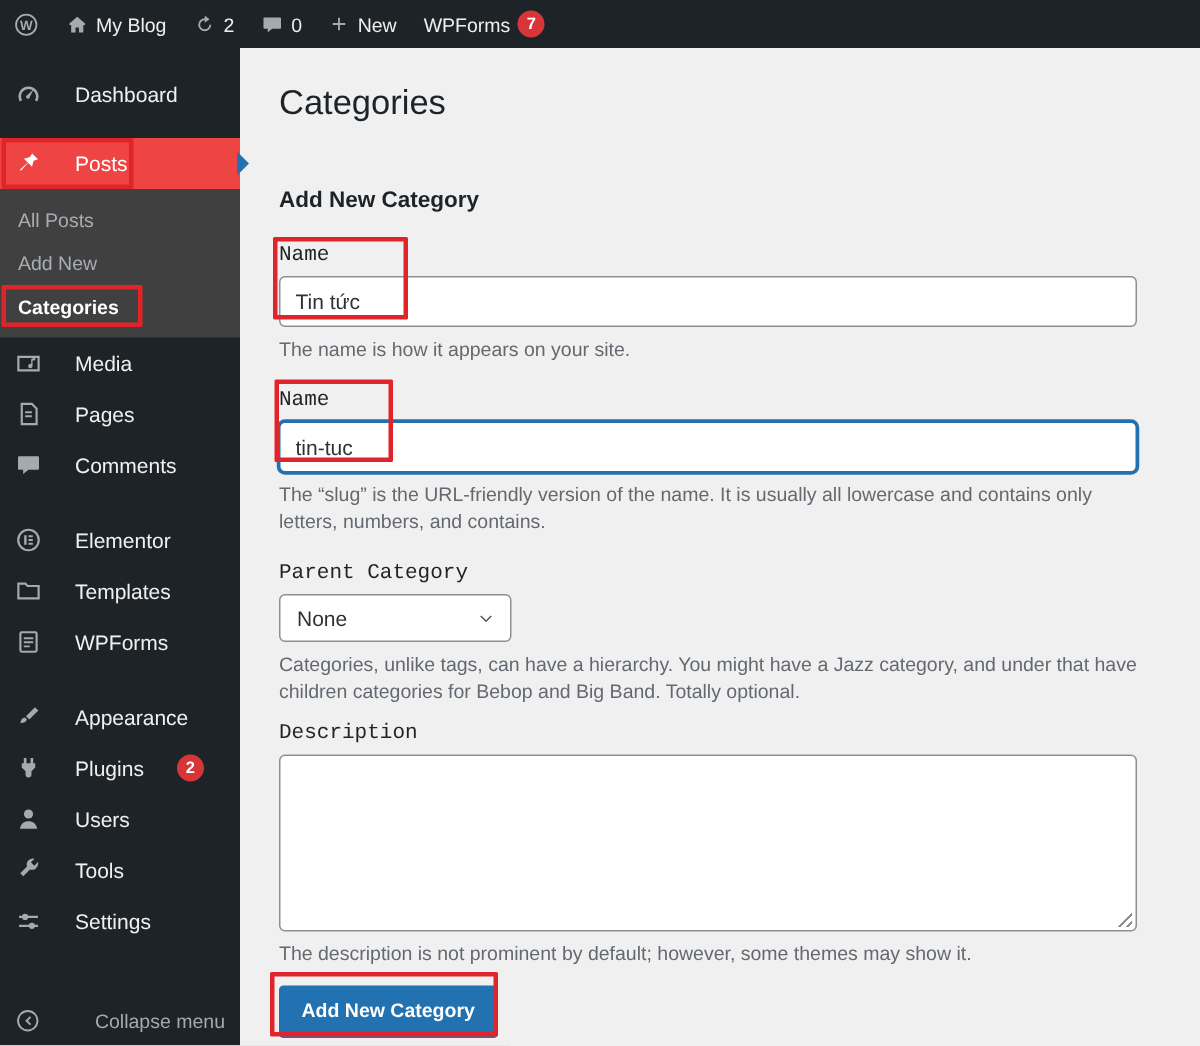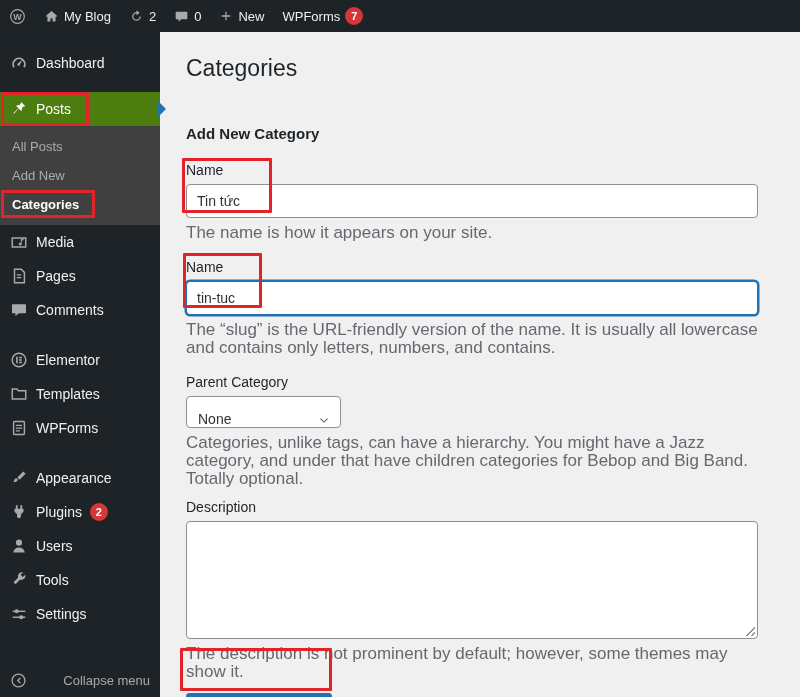--- a/index.html
+++ b/index.html
@@ -35,25 +35,25 @@
   }
 
   
   .sidebar {
     position:absolute; top:32px; left:0; bottom:0; width:160px;
     background:#1d2327; color:#f0f0f1; font-size:14px; z-index:20;
   }
   .menu { padding-top:14px; }
   .menu-item {
     position:relative; height:34px;
-    display:flex; align-items:center; gap:8px;
+    display:flex; align-items:center; gap:22px;
     padding:0 8px 0 10px; cursor:pointer;
   }
   .menu-item svg { flex:0 0 18px; color:#a7aaad; }
-  .menu-item.active { background:#4d7c0f; color:#fff; }
+  .menu-item.active { background:#ef4444; color:#fff; }
   .menu-item.active svg { color:#fff; }
   .active-arrow {
     position:absolute; right:-14px; top:50%; margin-top:-8px;
     width:0; height:0;
     border:8px solid transparent; border-left-color:#2271b1;
   }
   .sep { height:12px; }
   .sep-lg { height:16px; }
   .submenu { background:#404040; padding:6px 0; }
   .submenu-item {
@@ -78,39 +78,39 @@
     font-size:23px; font-weight:400; line-height:1.3; color:#1d2327;
   }
   .form-heading {
     margin:40px 0 0; font-size:15px; font-weight:700; color:#1d2327; line-height:1.3;
   }
   .field { margin-top:16px; }
   .field-name { margin-top:18px; }
   .field-desc { margin-top:10px; }
   .field label {
     display:block; font-size:14px; color:#1d2327;
-    line-height:18px; margin-bottom:5px;
+    line-height:18px; margin-bottom:5px;font-family:Liberation Mono, monospace;
   }
   .text-input {
     width:100%; height:32px;
     border:1px solid #8c8f94; border-radius:4px;
     padding:16px 10px; font-size:14px; color:#2c3338;
     background:#fff; font-family:"Liberation Sans", sans-serif;
   }
   .text-input.focused {
     border-color:#2271b1;
     box-shadow:0 0 0 1.5px #2271b1;
   }
   .help {
-    margin-top:6px; font-size:17px; line-height:18px; color:#646970;
+    margin-top:6px; font-size:13px; line-height:18px; color:#646970;
   }
   .select {
     width:155px; height:32px; margin-top:0;
     border:1px solid #8c8f94; border-radius:4px; background:#fff;
-    display:flex; align-items:flex-end; justify-content:space-between;
+    display:flex; align-items:center; justify-content:space-between;
     padding:0 9px 0 11px; font-size:14px; color:#2c3338; cursor:pointer;
   }
   .select svg { color:#50575e; }
   .textarea-wrap { position:relative; }
   .desc-textarea {
     display:block; width:100%; height:118px; resize:none;
     border:1px solid #8c8f94; border-radius:4px; background:#fff;
     padding:8px 10px; font-size:14px; color:#2c3338;
     font-family:"Liberation Sans", sans-serif;
   }

